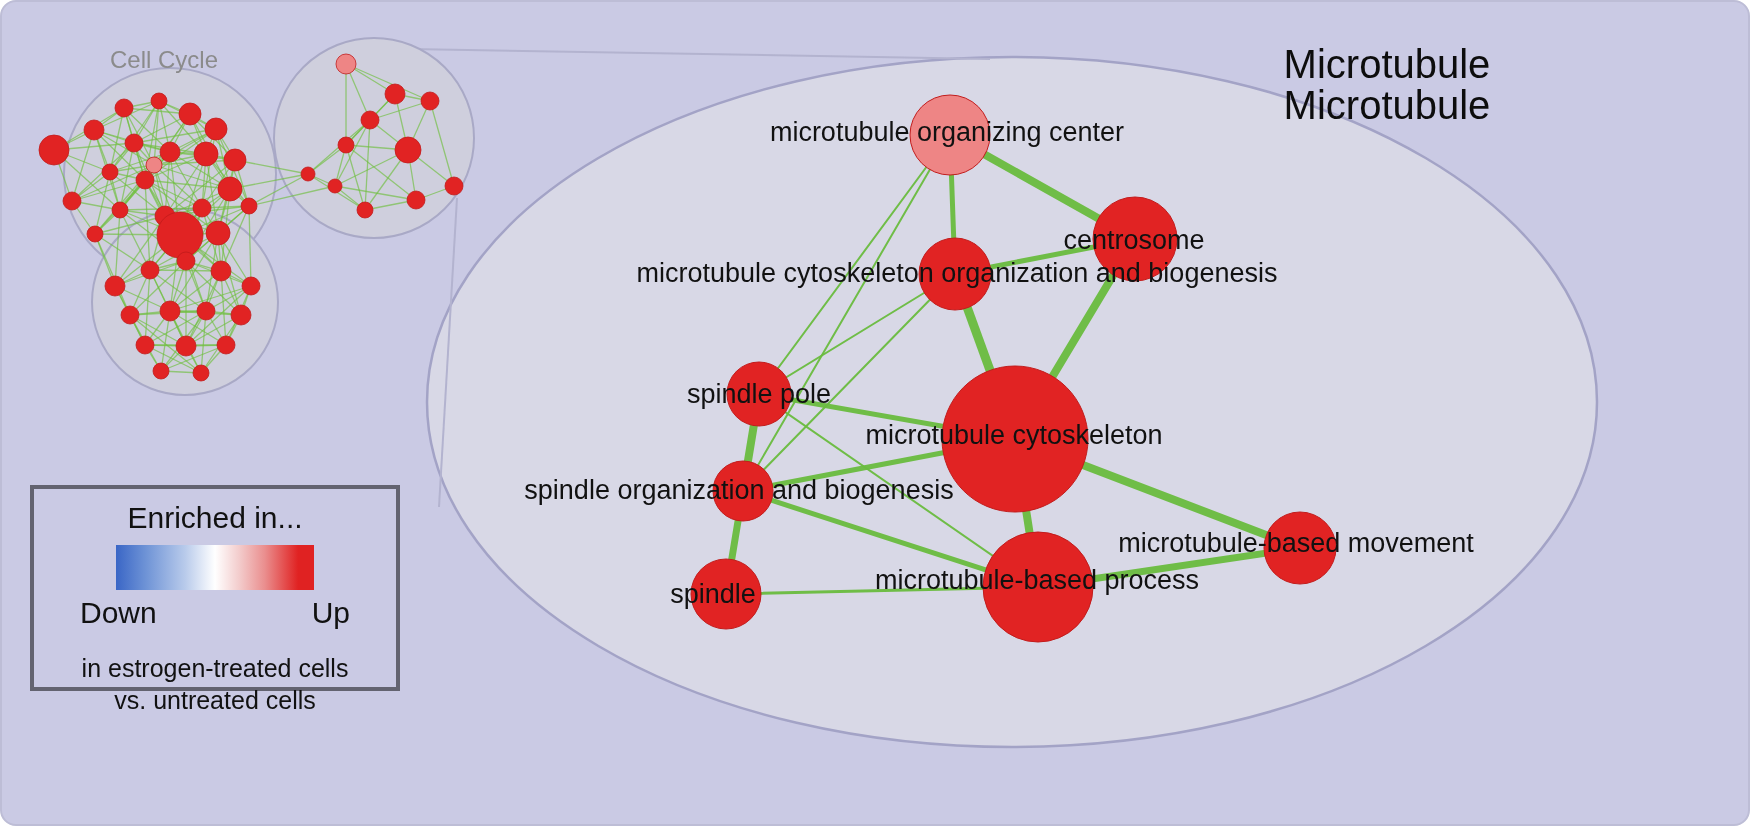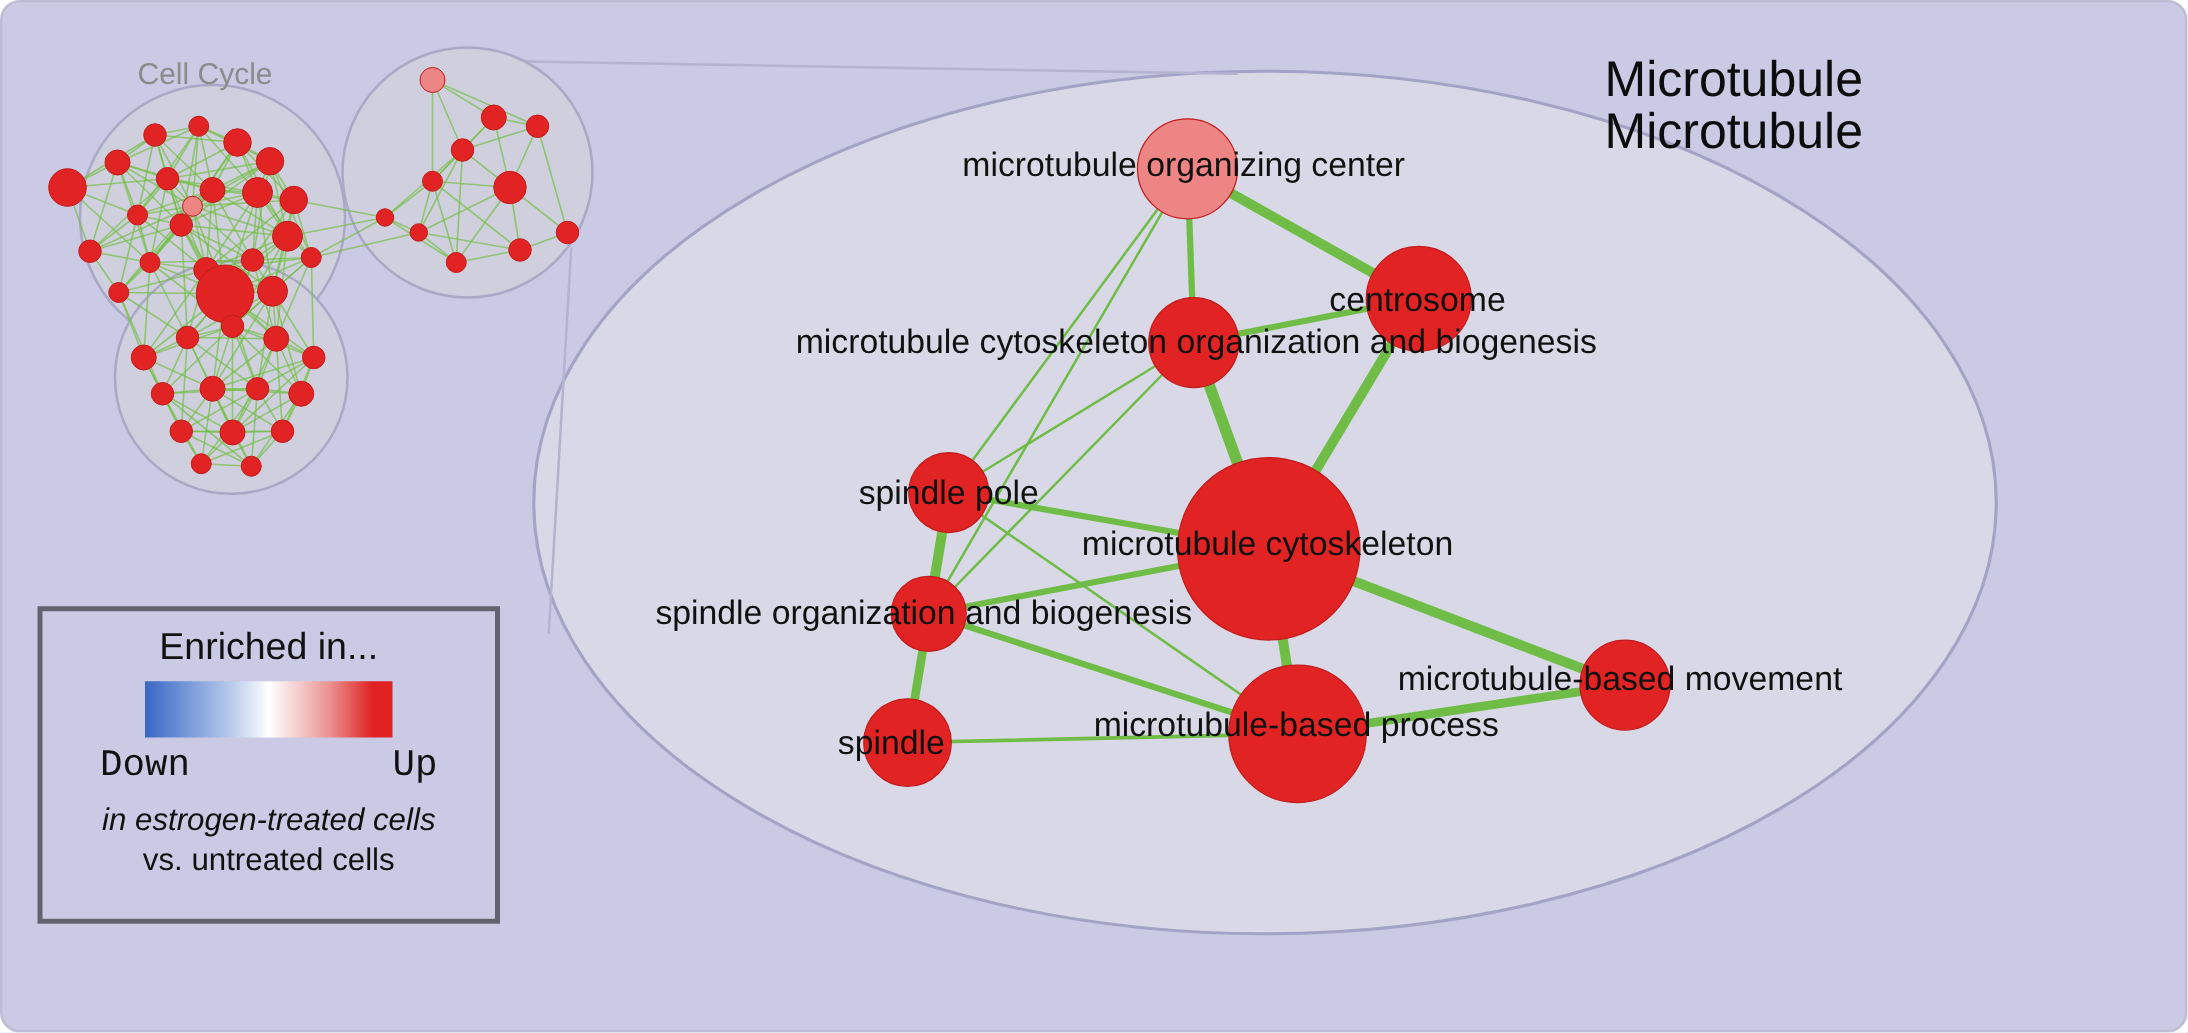--- a/index.html
+++ b/index.html
@@ -9,28 +9,28 @@
     background:#cacae4; border:2px solid #bdbdd6; border-radius:16px; overflow:hidden;
   }
   svg.net { position:absolute; left:0; top:0; font-family:"Liberation Sans", sans-serif; }
   .fig-title {
     position:absolute; left:1278px; top:42px; width:214px;
     text-align:center; font-size:40px; line-height:41px; color:#0d0d0d;
   }
   .cc-label { position:absolute; left:108px; top:44px; font-size:24px; color:#8b8b8b; }
   .ub-label { position:absolute; left:34px; top:386px; font-size:31px; line-height:39px; color:#8b8b8b; }
   .legend {
-    position:absolute; left:28px; top:483px; width:370px; height:254px;
+    position:absolute; left:28px; top:483px; width:370px; height:206px;
     border:4px solid #636370; text-align:center; padding-top:12px; color:#111;
   }
   .legend-title { font-size:30px; }
   .legend-grad { margin:10px auto 0 auto; width:198px; height:45px; }
-  .legend-row { display:flex; justify-content:space-between; padding:0 46px; margin-top:6px; font-size:30px;font-family:Liberation Mono, monospace; }
+  .legend-row { display:flex; justify-content:space-between; padding:0 46px; margin-top:6px; font-size:30px; }
   .legend-cap { font-size:25px; margin-top:3px; }
-  .legend-cap.first { margin-top:12px;font-style:italic; }
+  .legend-cap.first { margin-top:24px; }
 </style>
 </head>
 <body>
 
 <div class="canvas">
 
   <svg class="net" id="net" width="1750" height="826" viewBox="0 0 1750 826">
       <ellipse cx="1010" cy="400" rx="585" ry="345" fill="#d8d8e6" stroke="#a3a3c6" stroke-width="2.5"></ellipse>
       <line x1="408" y1="47" x2="988" y2="57" stroke="#b3b3cf" stroke-width="2"></line>
       <line x1="455" y1="196" x2="437" y2="505" stroke="#b3b3cf" stroke-width="2"></line>

